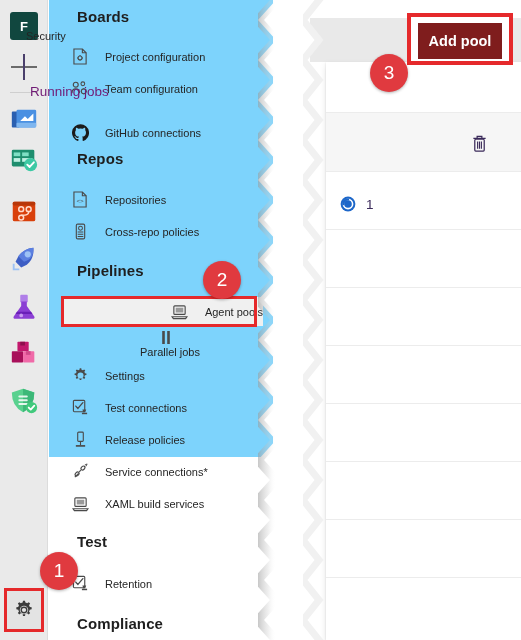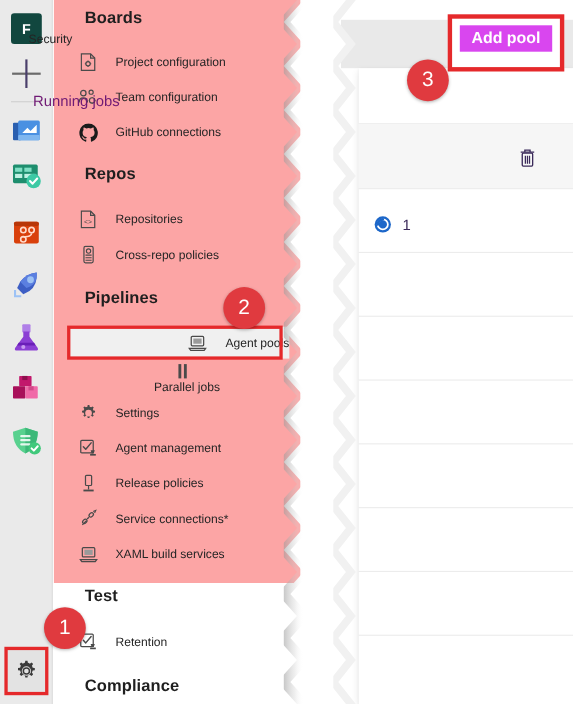--- a/index.html
+++ b/index.html
@@ -53,22 +53,22 @@
     position: absolute; left: 4px; top: 588px;
     width: 40px; height: 44px;
     background: #e3e3e3;
     border: 3px solid #e5292b;
     display: flex; align-items: center; justify-content: center;
   }
 
   
   #nav {
     position: absolute; left: 49px; top: 0;
-    width: 224px; height: 530px;
-    background: #fca5a5;
+    width: 224px; height: 457px;
+    background: #7dd3fc;
   }
   .nav-group {
     position: absolute; left: 28px;
     font-size: 15px; font-weight: bold; color: #1f1f1f;
     letter-spacing: 0.1px;
   }
   .nav-item {
     position: absolute; left: 14px;
     width: 200px; height: 29px;
     display: flex; align-items: center;
@@ -118,22 +118,22 @@
     font-size: 11px; color: #242424;
   }
   #addpool-highlight {
     position: absolute; left: 407px; top: 13px;
     width: 106px; height: 52px;
     border: 4px solid #e5292b;
     background: #ffffff;
   }
   #addpool-btn {
     position: absolute; left: 418px; top: 23px;
-    width: 84px; height: 24px;
-    background: #d946ef;
+    width: 84px; height: 36px;
+    background: #7f1d1d;
     color: #ffffff;
     font-size: 14.5px; font-weight: bold;
     display: flex; align-items: center; justify-content: center;
     border: none;
     font-family: "Liberation Sans", sans-serif;
     cursor: pointer;
   }
 
   #table-card {
     position: absolute; left: 16px; top: 62px;
@@ -312,21 +312,21 @@
           <circle cx="5" cy="5" r="2.6" fill="none" stroke="#4a4a4a" stroke-width="1.2"></circle>
           <path d="M1 14 q0 -4.6 4 -4.6 q4 0 4 4.6" fill="none" stroke="#4a4a4a" stroke-width="1.2"></path>
           <circle cx="12.5" cy="4" r="2" fill="none" stroke="#4a4a4a" stroke-width="1.1"></circle>
           <circle cx="13.5" cy="12" r="2.6" fill="none" stroke="#4a4a4a" stroke-width="1.1"></circle>
           <path d="M13.5 8.8 v0.9 M13.5 14.3 v0.9 M10.3 12 h0.9 M15.8 12 h0.9" stroke="#4a4a4a" stroke-width="1"></path>
         </svg>
       </span>
       <span class="ni-label">Team configuration</span>
     </div>
 
-    <div class="nav-item" style="top:106px;text-align:center;">
+    <div class="nav-item" style="top:118px;text-align:center;">
       <span class="ni-icon">
         <svg width="17" height="17" viewBox="0 0 16 16">
           <path fill="#1b1b1b" d="M8 0.3a8 8 0 0 0-2.5 15.6c.4.07.55-.17.55-.38
             0-.19-.01-.82-.01-1.49-2.01.37-2.53-.49-2.69-.94-.09-.23-.48-.94-.82-1.13-.28-.15-.68-.52-.01-.53
             .63-.01 1.08.58 1.23.82.72 1.21 1.87.87 2.33.66.07-.52.28-.87.51-1.07-1.78-.2-3.64-.89-3.64-3.95
             0-.87.31-1.59.82-2.15-.08-.2-.36-1.02.08-2.12 0 0 .67-.21 2.2.82a7.4 7.4 0 0 1 4 0c1.53-1.04
             2.2-.82 2.2-.82.44 1.1.16 1.92.08 2.12.51.56.82 1.27.82 2.15 0 3.07-1.87 3.75-3.65 3.95.29.25.54.73.54
             1.48 0 1.07-.01 1.93-.01 2.2 0 .21.15.46.55.38A8.01 8.01 0 0 0 8 .3Z"></path>
         </svg>
       </span>
@@ -393,21 +393,21 @@
 
     <div class="nav-item" style="top:393px;">
       <span class="ni-icon">
         <svg width="17" height="17" viewBox="0 0 18 18">
           <rect x="1.5" y="1.5" width="12" height="12" rx="1" fill="none" stroke="#4a4a4a" stroke-width="1.2"></rect>
           <path d="M4 7.5 L6.3 10 L11.5 3.8" fill="none" stroke="#4a4a4a" stroke-width="1.4" stroke-linecap="round" stroke-linejoin="round"></path>
           <path d="M11 11 h4 l-1 3 h-2 Z" fill="#4a4a4a"></path>
           <rect x="10.5" y="14.5" width="5.5" height="1.6" fill="#4a4a4a"></rect>
         </svg>
       </span>
-      <span class="ni-label">Agent management</span>
+      <span class="ni-label">Test connections</span>
     </div>
 
     <div class="nav-item" style="top:425px;">
       <span class="ni-icon">
         <svg width="13" height="17" viewBox="0 0 14 18">
           <rect x="4" y="1" width="6" height="10" rx="1" fill="none" stroke="#4a4a4a" stroke-width="1.2"></rect>
           <path d="M7 11 v4" stroke="#4a4a4a" stroke-width="1.2"></path>
           <rect x="2" y="15" width="10" height="1.8" fill="#4a4a4a"></rect>
         </svg>
       </span>

